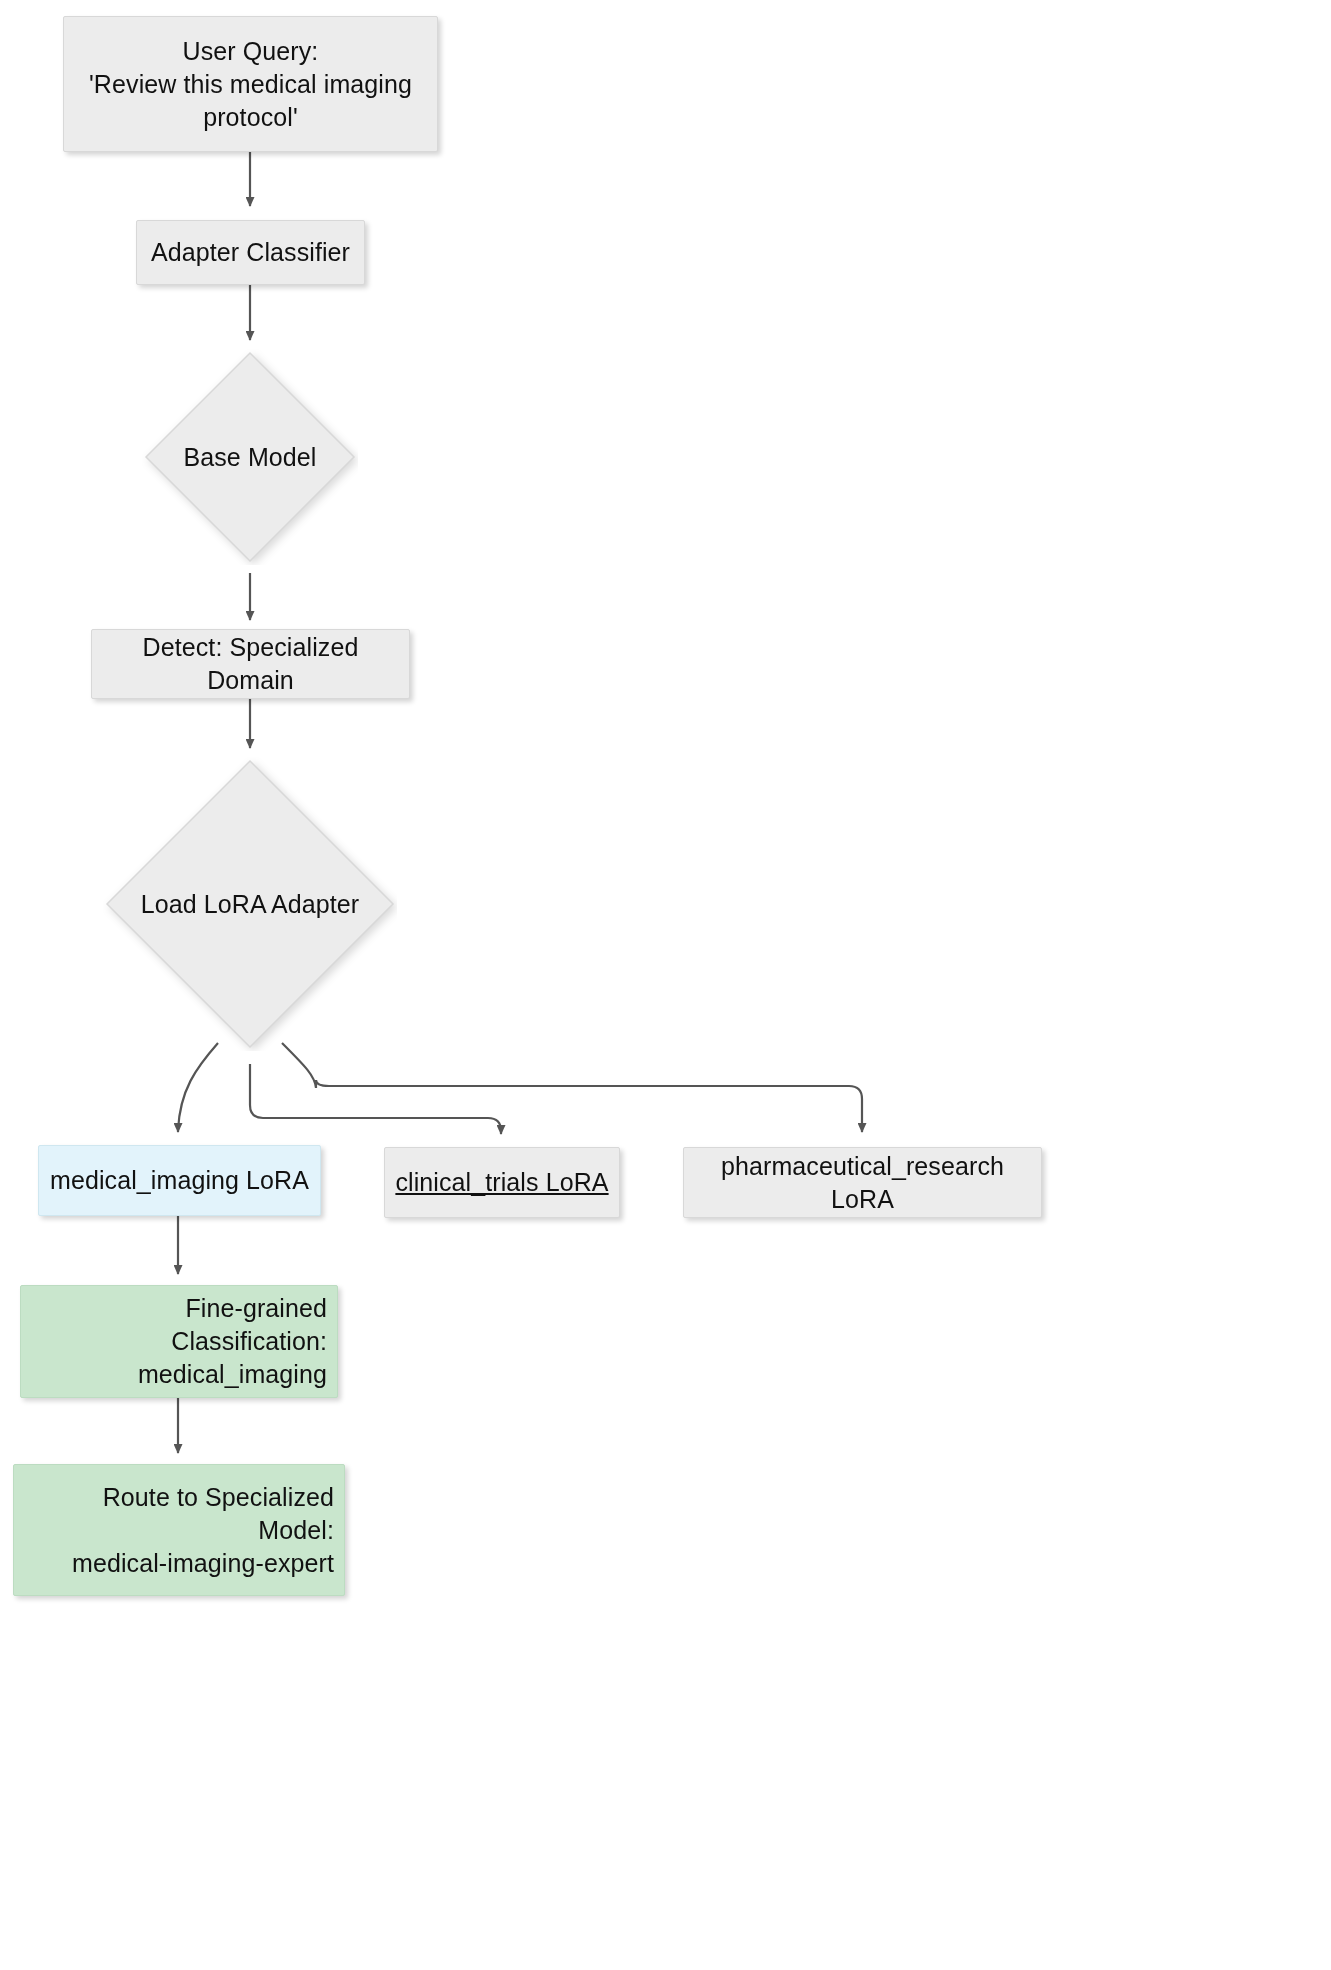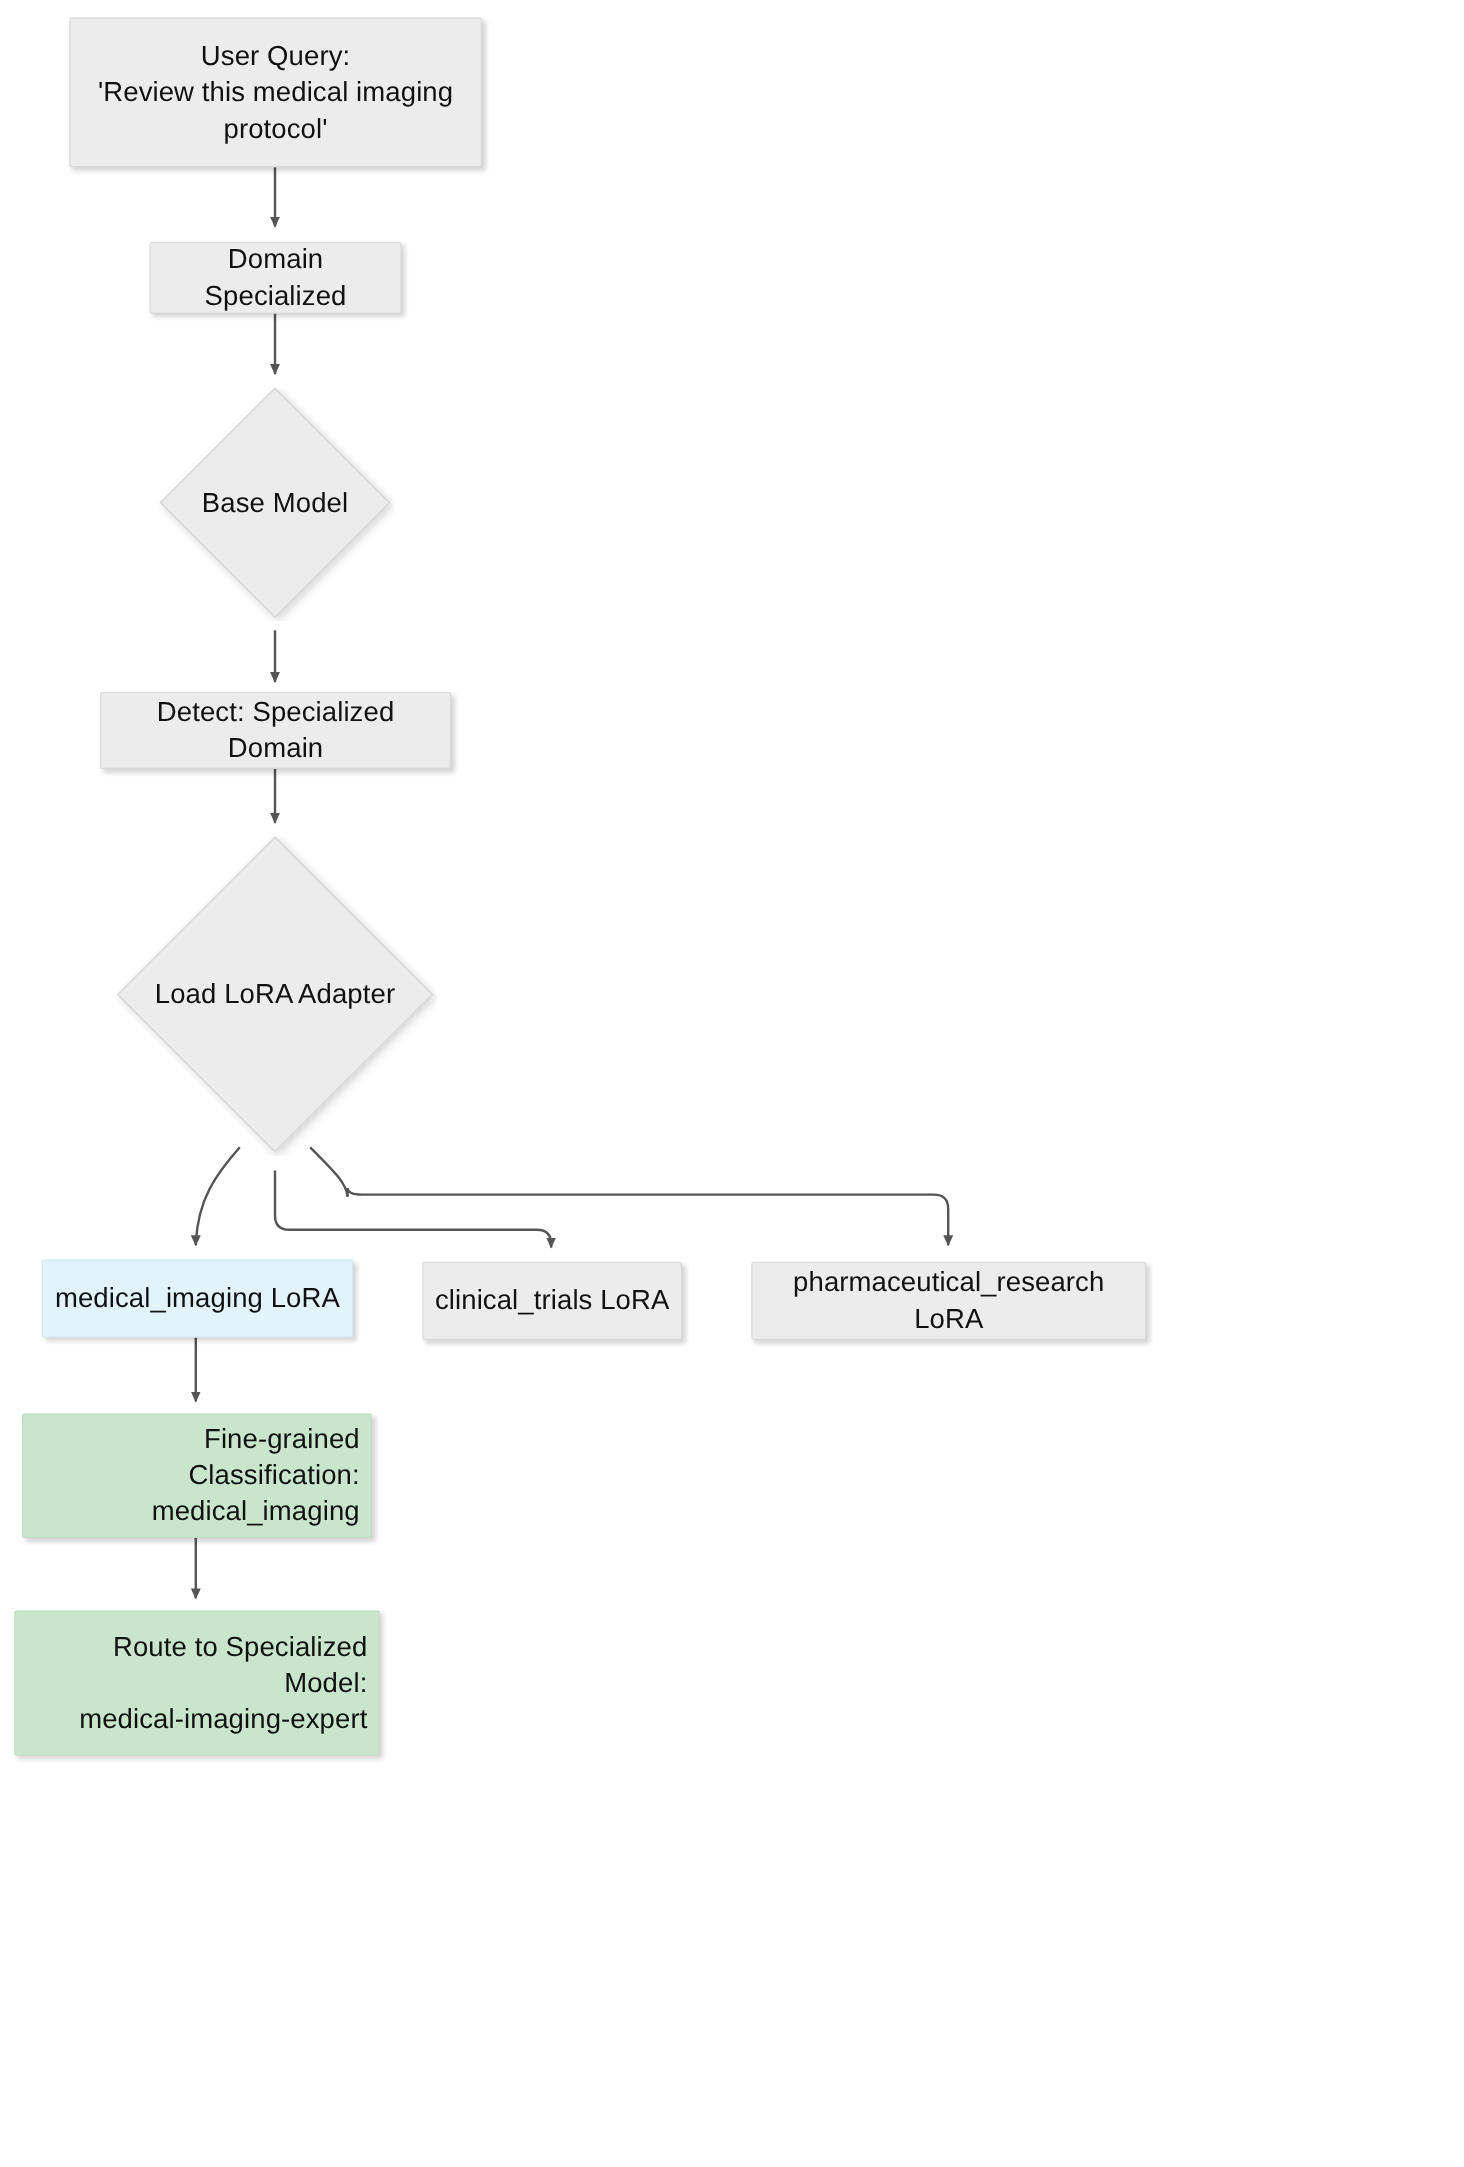--- a/index.html
+++ b/index.html
@@ -106,21 +106,21 @@
     <path d="M 178 1398 L 178 1453" stroke="#555555" stroke-width="2.2" fill="none" marker-end="url(#arrowhead)"></path>
   </svg>
 
   <div class="node rect" style="left:63px; top:16px; width:375px; height:136px;">
     <span class="node-label">User Query:
 'Review this medical imaging
 protocol'</span>
   </div>
 
   <div class="node rect" style="left:136px; top:220px; width:229px; height:65px;">
-    <span class="node-label">Domain Specialized</span>
+    <span class="node-label">Adapter Classifier</span>
   </div>
 
   <div class="node diamond" style="left:142px; top:349px; width:216px; height:216px;">
     <svg class="diamond-shape" viewBox="0 0 216 216" xmlns="http://www.w3.org/2000/svg">
       <polygon points="108,4 212,108 108,212 4,108" fill="#ececec" stroke="#d8d8d8" stroke-width="1.5" style="filter: drop-shadow(3px 3px 4px rgba(0,0,0,0.15));"></polygon>
     </svg>
     <span class="diamond-label">Base Model</span>
   </div>
 
   <div class="node rect" style="left:91px; top:629px; width:319px; height:70px;">
@@ -131,21 +131,21 @@
     <svg class="diamond-shape" viewBox="0 0 294 294" xmlns="http://www.w3.org/2000/svg">
       <polygon points="147,4 290,147 147,290 4,147" fill="#ececec" stroke="#d8d8d8" stroke-width="1.5" style="filter: drop-shadow(3px 3px 4px rgba(0,0,0,0.15));"></polygon>
     </svg>
     <span class="diamond-label">Load LoRA Adapter</span>
   </div>
 
   <div class="node rect blue" style="left:38px; top:1145px; width:283px; height:71px;text-align:center;">
     <span class="node-label">medical_imaging LoRA</span>
   </div>
 
-  <div class="node rect" style="left:384px; top:1147px; width:236px; height:71px;">
+  <div class="node rect" style="left:384px; top:1147px; width:236px; height:71px;text-decoration:underline;">
     <span class="node-label">clinical_trials LoRA</span>
   </div>
 
   <div class="node rect" style="left:683px; top:1147px; width:359px; height:71px;">
     <span class="node-label">pharmaceutical_research LoRA</span>
   </div>
 
   <div class="node rect green" style="left:20px; top:1285px; width:318px; height:113px;">
     <span class="node-label">Fine-grained Classification:
 medical_imaging</span>

